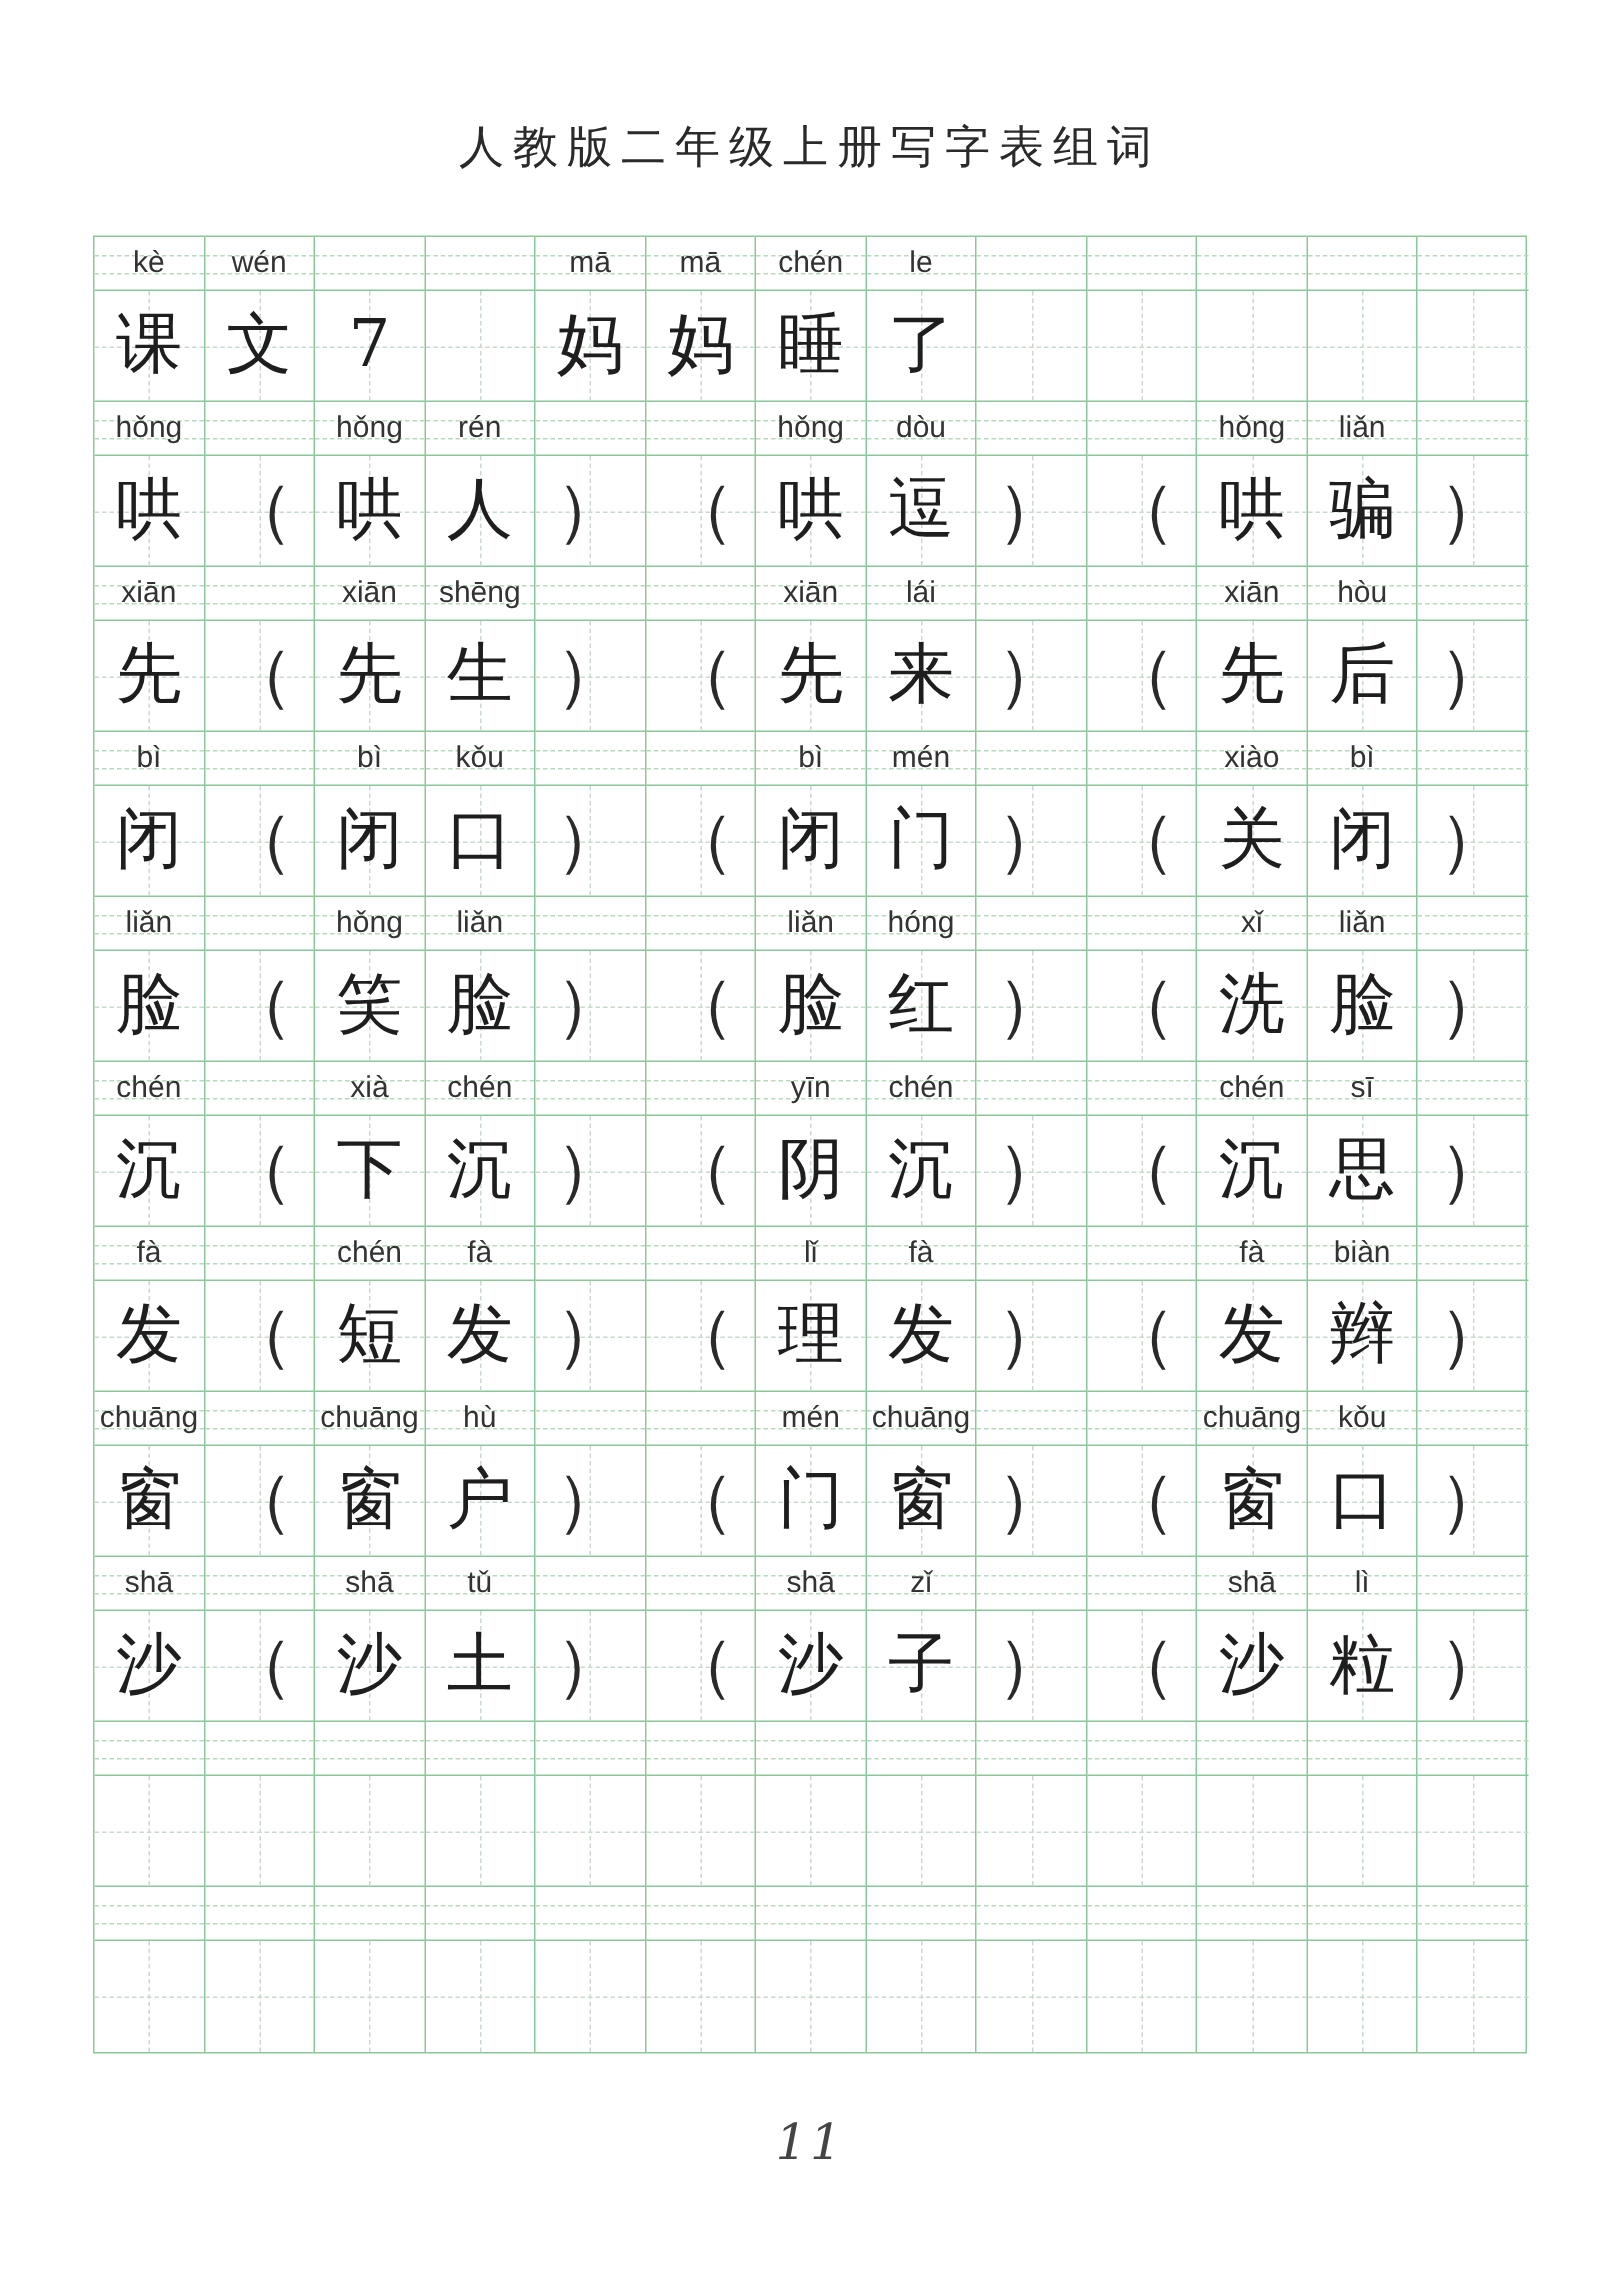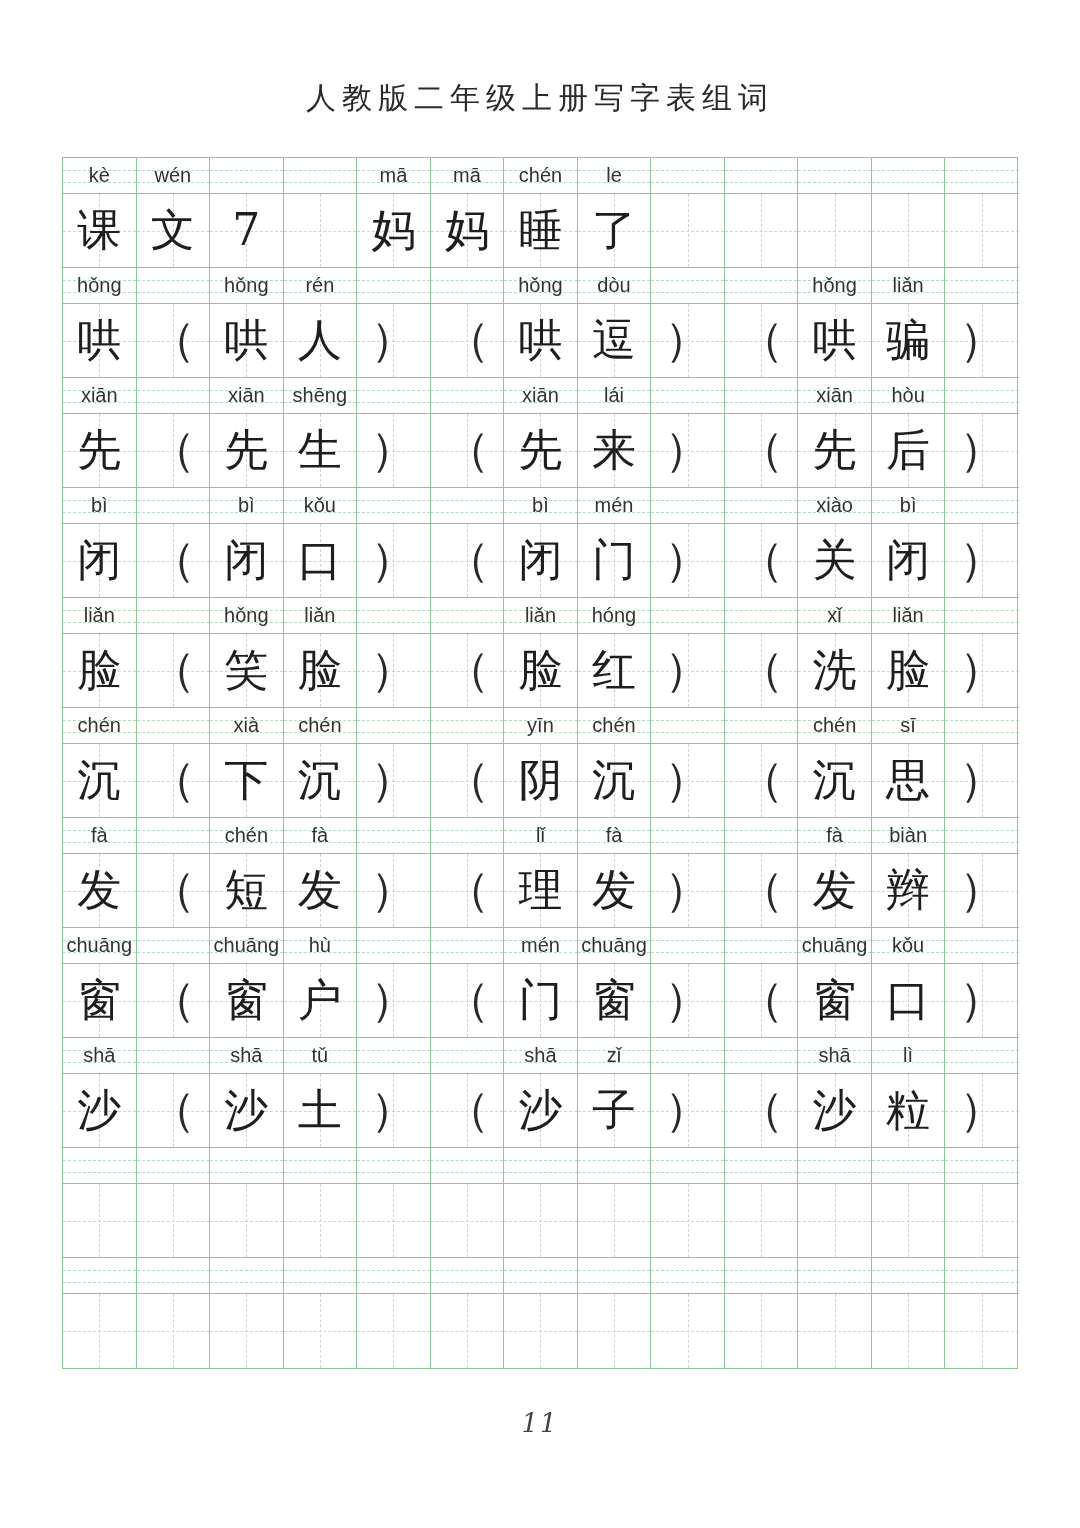--- a/index.html
+++ b/index.html
@@ -85,21 +85,21 @@
       font-family: "Liberation Serif", serif;
       font-size: 46px;
       color: #2a2a2a;
     }
     .page-number {
       position: absolute;
       left: 0; width: 1080px; top: 1408px;
       text-align: center;
       font-family: "DejaVu Serif", serif;
       font-style: italic;
-      font-size: 26px;
+      font-size: 33px;
       color: #444444;
       letter-spacing: 2px;
     }
   </style>
 </head>
 <body>
 
 <div class="page-title">人教版二年级上册写字表组词</div>
 
 <div class="grid" id="grid">

